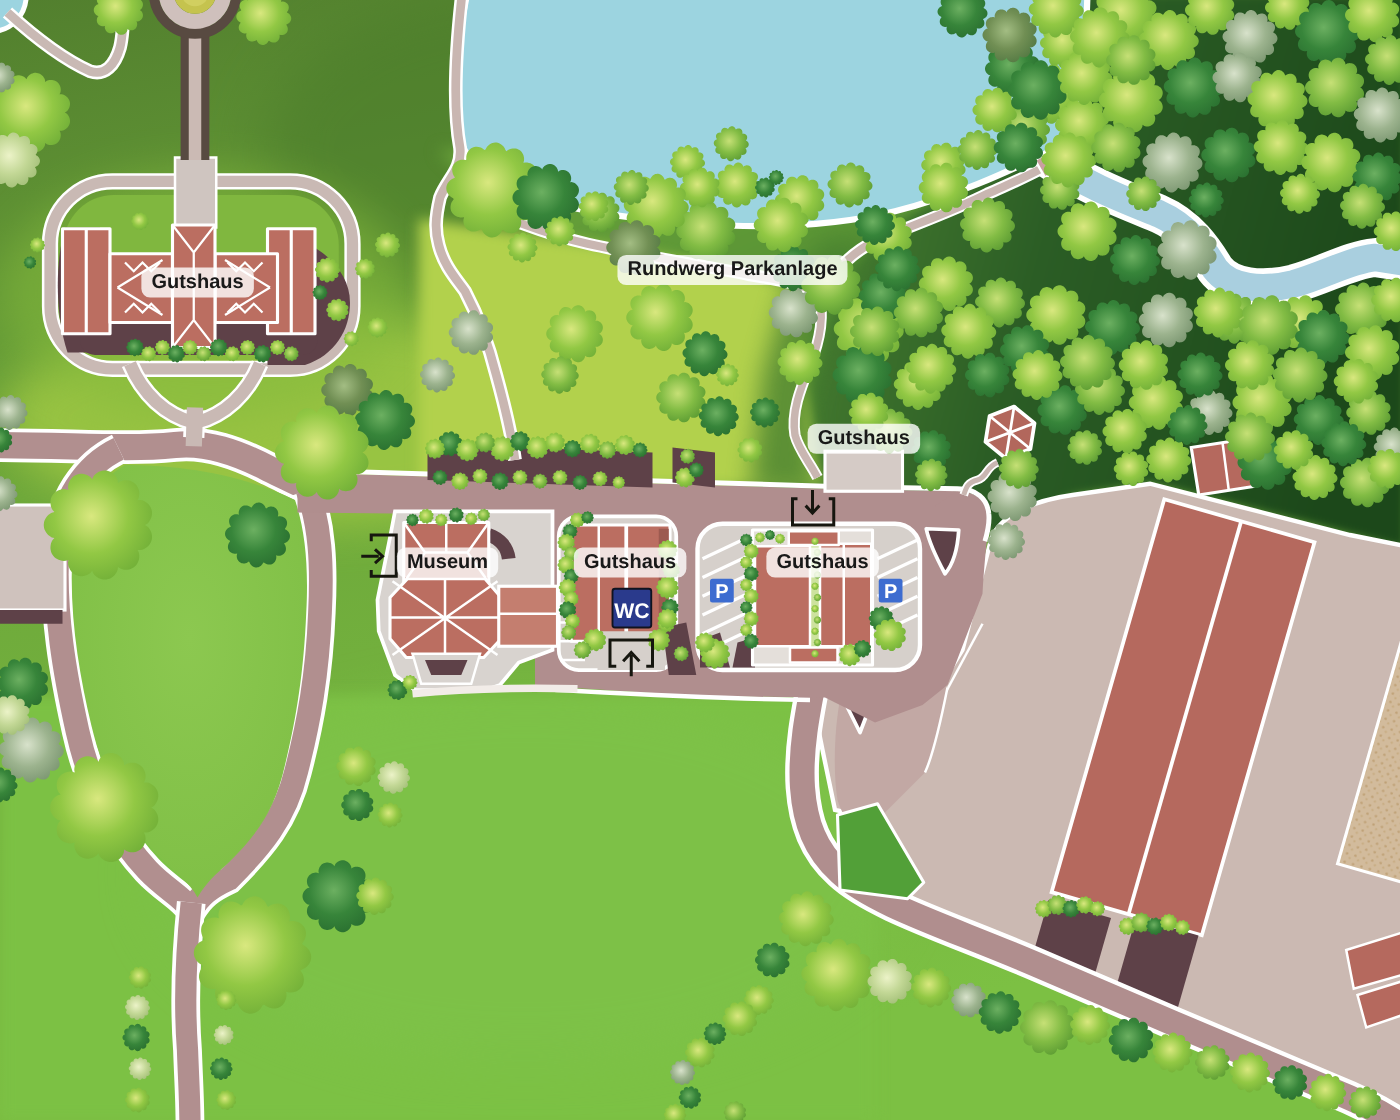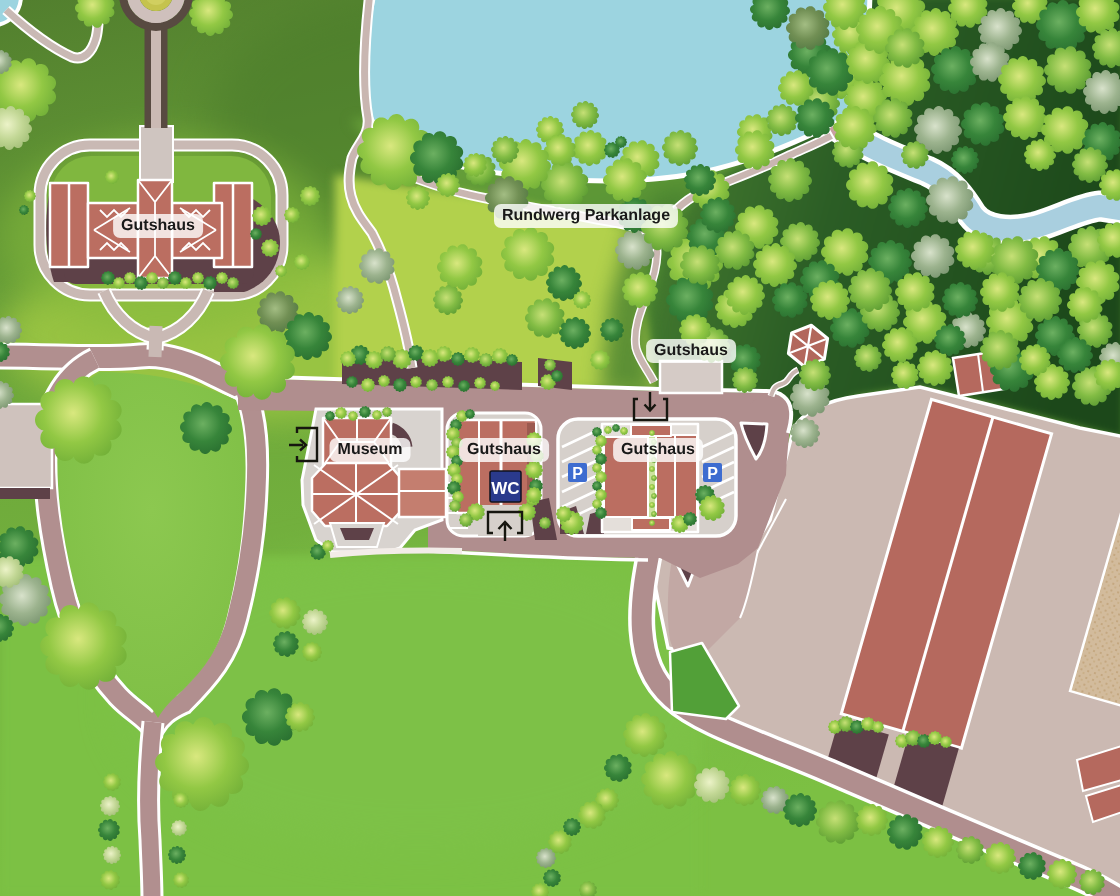--- a/index.html
+++ b/index.html
@@ -670,18 +670,18 @@
 <path d="M650,392 L650,409 M644.5,404.5 L650,410.5 L655.5,404.5"></path>
 </g>
 </svg>
 
 <div class="lbl" style="left:146px;top:226px;margin-left:12px;">Gutshaus</div>
 
 <div class="lbl" style="left:586px;top:216px;text-align:right;">Rundwerg Parkanlage</div>
 
 <div class="lbl" style="left:691px;top:351px;">Gutshaus</div>
 
-<div class="lbl" style="left:370px;top:450px;">Museum</div>
+<div class="lbl" style="left:358px;top:450px;">Museum</div>
 
 <div class="lbl" style="left:504px;top:450px;">Gutshaus</div>
 
 <div class="lbl" style="left:658px;top:450px;">Gutshaus</div>
 </div>
 
 </body></html>

